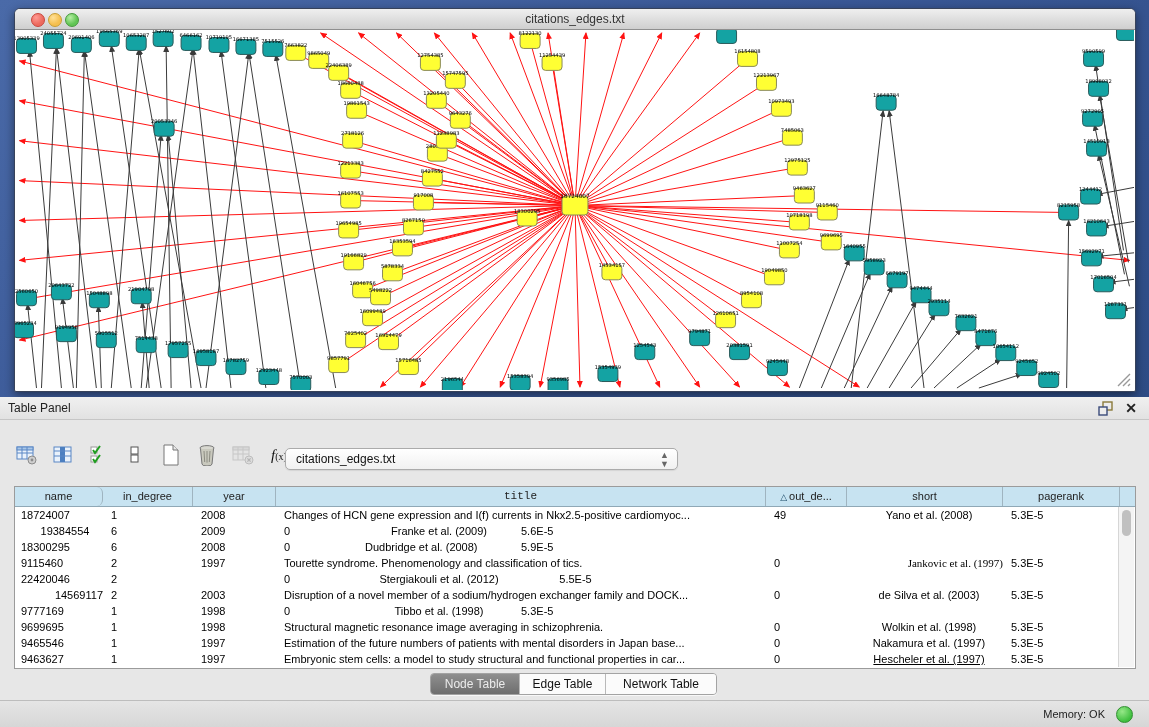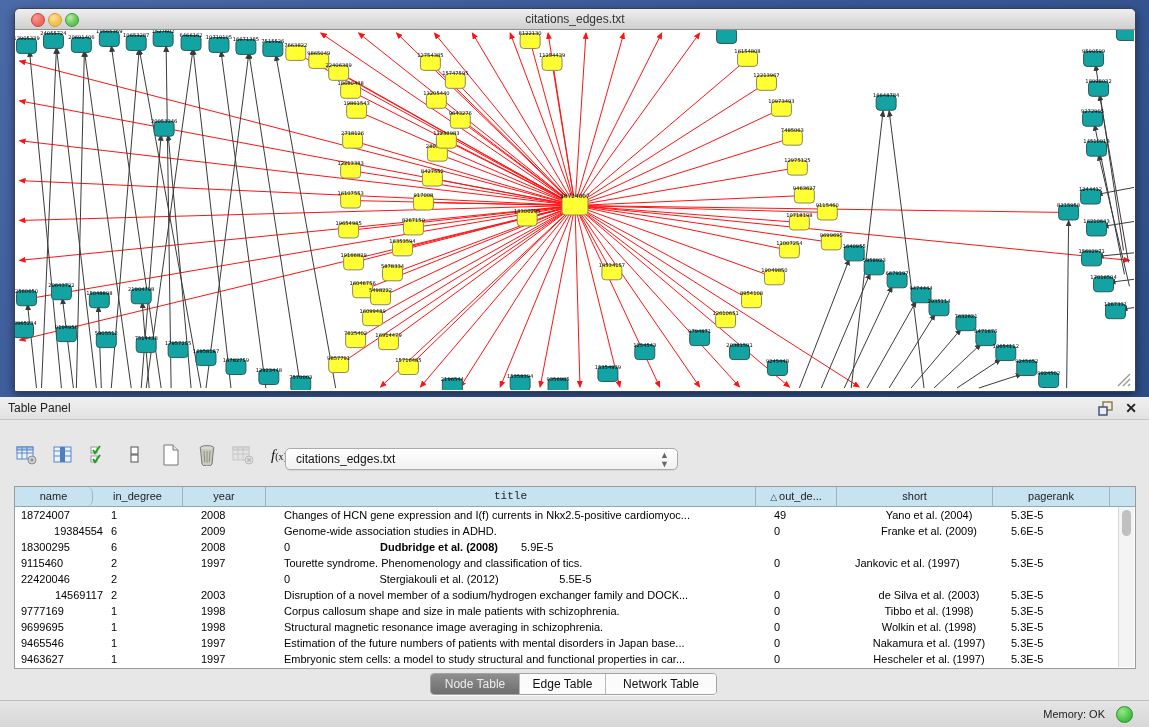--- a/index.html
+++ b/index.html
@@ -694,62 +694,61 @@
         <span><i>f</i><span style="font-size:10px">(x)</span></span>
       </div>
   </div>
   <div id="table-select">
     <span>citations_edges.txt</span>
     <span class="arrows">▲<br>▼</span>
   </div>
 
   <div id="dtable">
     <div id="thead">
-        <div class="hcell" style="width: 78px; border-radius: 6px;">name</div>
+        <div class="hcell" style="width: 88px; border-radius: 6px;">name</div>
         <div class="hcell" style="width: 90px;">in_degree</div>
         <div class="hcell" style="width: 83px;">year</div>
         <div class="hcell" style="width: 490px; font-family: Liberation Mono, monospace;">title</div>
         <div class="hcell" style="width: 81px;"><span class="sort">△</span>out_de...</div>
         <div class="hcell" style="width: 156px;">short</div>
         <div class="hcell" style="width: 117px;">pagerank</div>
       </div>
     <div id="tbody">
         <div class="trow">
           <div class="tcell" style="width: 90px; text-align: left;">18724007</div>
           <div class="tcell" style="width: 90px; text-align: left;">1</div>
           <div class="tcell" style="width: 83px; text-align: left;">2008</div>
           <div class="tcell" style="width: 490px; text-align: left;">Changes of HCN gene expression and I(f) currents in Nkx2.5-positive cardiomyoc...</div>
           <div class="tcell" style="width: 81px; text-align: left;">49</div>
-          <div class="tcell" style="width: 156px; text-align: center;">Yano et al. (2004)</div>
+          <div class="tcell" style="width: 156px; text-align: center;">Yano et al. (2008)</div>
           <div class="tcell" style="width: 117px; text-align: left;">5.3E-5</div>
         </div>
         <div class="trow">
-          <div class="tcell" style="width: 90px; text-align: right; padding-left: 12px;">19384554</div>
+          <div class="tcell" style="width: 90px; text-align: center; padding-left: 12px;">19384554</div>
           <div class="tcell" style="width: 90px; text-align: left;">6</div>
           <div class="tcell" style="width: 83px; text-align: left;">2009</div>
-          <div class="tcell" style="width: 490px; text-align: left;">Genome-wide association studies in ADHD.</div>
           <div class="tcell" style="width: 81px; text-align: left;">0</div>
           <div class="tcell" style="width: 156px; text-align: center;">Franke et al. (2009)</div>
           <div class="tcell" style="width: 117px; text-align: left;">5.6E-5</div>
         </div>
         <div class="trow">
           <div class="tcell" style="width: 90px; text-align: left;">18300295</div>
           <div class="tcell" style="width: 90px; text-align: left;">6</div>
           <div class="tcell" style="width: 83px; text-align: left;">2008</div>
           <div class="tcell" style="width: 81px; text-align: left;">0</div>
-          <div class="tcell" style="width: 156px; text-align: center; font-weight: bold;">Dudbridge et al. (2008)</div>
+          <div class="tcell" style="width: 156px; ">Dudbridge et al. (2008)</div>
           <div class="tcell" style="width: 117px; text-align: left;">5.9E-5</div>
         </div>
         <div class="trow">
           <div class="tcell" style="width: 90px; text-align: left;">9115460</div>
           <div class="tcell" style="width: 90px; text-align: left;">2</div>
           <div class="tcell" style="width: 83px; text-align: left;">1997</div>
           <div class="tcell" style="width: 490px; text-align: left;">Tourette syndrome. Phenomenology and classification of tics.</div>
           <div class="tcell" style="width: 81px; text-align: left;">0</div>
-          <div class="tcell" style="width: 156px; text-align: left;">Jankovic et al. (1997)</div>
+          <div class="tcell" style="width: 156px; text-align: right; font-family: Liberation Serif, serif;">Jankovic et al. (1997)</div>
           <div class="tcell" style="width: 117px; text-align: left;">5.3E-5</div>
         </div>
         <div class="trow">
           <div class="tcell" style="width: 90px; text-align: left;">22420046</div>
           <div class="tcell" style="width: 90px; text-align: left;">2</div>
           <div class="tcell" style="width: 83px; text-align: center; margin-top: 39px;">2012</div>
           <div class="tcell" style="width: 81px; text-align: left;">0</div>
           <div class="tcell" style="width: 156px; text-align: center;">Stergiakouli et al. (2012)</div>
           <div class="tcell" style="width: 117px; text-align: center;">5.5E-5</div>
         </div>
@@ -759,21 +758,20 @@
           <div class="tcell" style="width: 83px; text-align: left;">2003</div>
           <div class="tcell" style="width: 490px; text-align: left;">Disruption of a novel member of a sodium/hydrogen exchanger family and DOCK...</div>
           <div class="tcell" style="width: 81px; text-align: left;">0</div>
           <div class="tcell" style="width: 156px; text-align: center;">de Silva et al. (2003)</div>
           <div class="tcell" style="width: 117px; text-align: left;">5.3E-5</div>
         </div>
         <div class="trow">
           <div class="tcell" style="width: 90px; text-align: left;">9777169</div>
           <div class="tcell" style="width: 90px; text-align: left;">1</div>
           <div class="tcell" style="width: 83px; text-align: left;">1998</div>
-          <div class="tcell" style="width: 490px; text-align: left;">Corpus callosum shape and size in male patients with schizophrenia.</div>
           <div class="tcell" style="width: 81px; text-align: left;">0</div>
           <div class="tcell" style="width: 156px; text-align: center;">Tibbo et al. (1998)</div>
           <div class="tcell" style="width: 117px; text-align: left;">5.3E-5</div>
         </div>
         <div class="trow">
           <div class="tcell" style="width: 90px; text-align: left;">9699695</div>
           <div class="tcell" style="width: 90px; text-align: left;">1</div>
           <div class="tcell" style="width: 83px; text-align: left;">1998</div>
           <div class="tcell" style="width: 490px; text-align: left;">Structural magnetic resonance image averaging in schizophrenia.</div>
           <div class="tcell" style="width: 81px; text-align: left;">0</div>
@@ -788,21 +786,21 @@
           <div class="tcell" style="width: 81px; text-align: left;">0</div>
           <div class="tcell" style="width: 156px; text-align: center;">Nakamura et al. (1997)</div>
           <div class="tcell" style="width: 117px; text-align: left;">5.3E-5</div>
         </div>
         <div class="trow">
           <div class="tcell" style="width: 90px; text-align: left;">9463627</div>
           <div class="tcell" style="width: 90px; text-align: left;">1</div>
           <div class="tcell" style="width: 83px; text-align: left;">1997</div>
           <div class="tcell" style="width: 490px; text-align: left;">Embryonic stem cells: a model to study structural and functional properties in car...</div>
           <div class="tcell" style="width: 81px; text-align: left;">0</div>
-          <div class="tcell" style="width: 156px; text-align: center;">Hescheler et al. (1997)</div>
+          <div class="tcell" style="width: 156px; text-align: center; text-decoration: underline;">Hescheler et al. (1997)</div>
           <div class="tcell" style="width: 117px; text-align: left;">5.3E-5</div>
         </div>
       </div>
     <div id="vscroll">
       <div id="vthumb"></div>
     </div>
   </div>
 
   <div id="statusbar">
     <div id="mem-label">Memory: OK</div>

